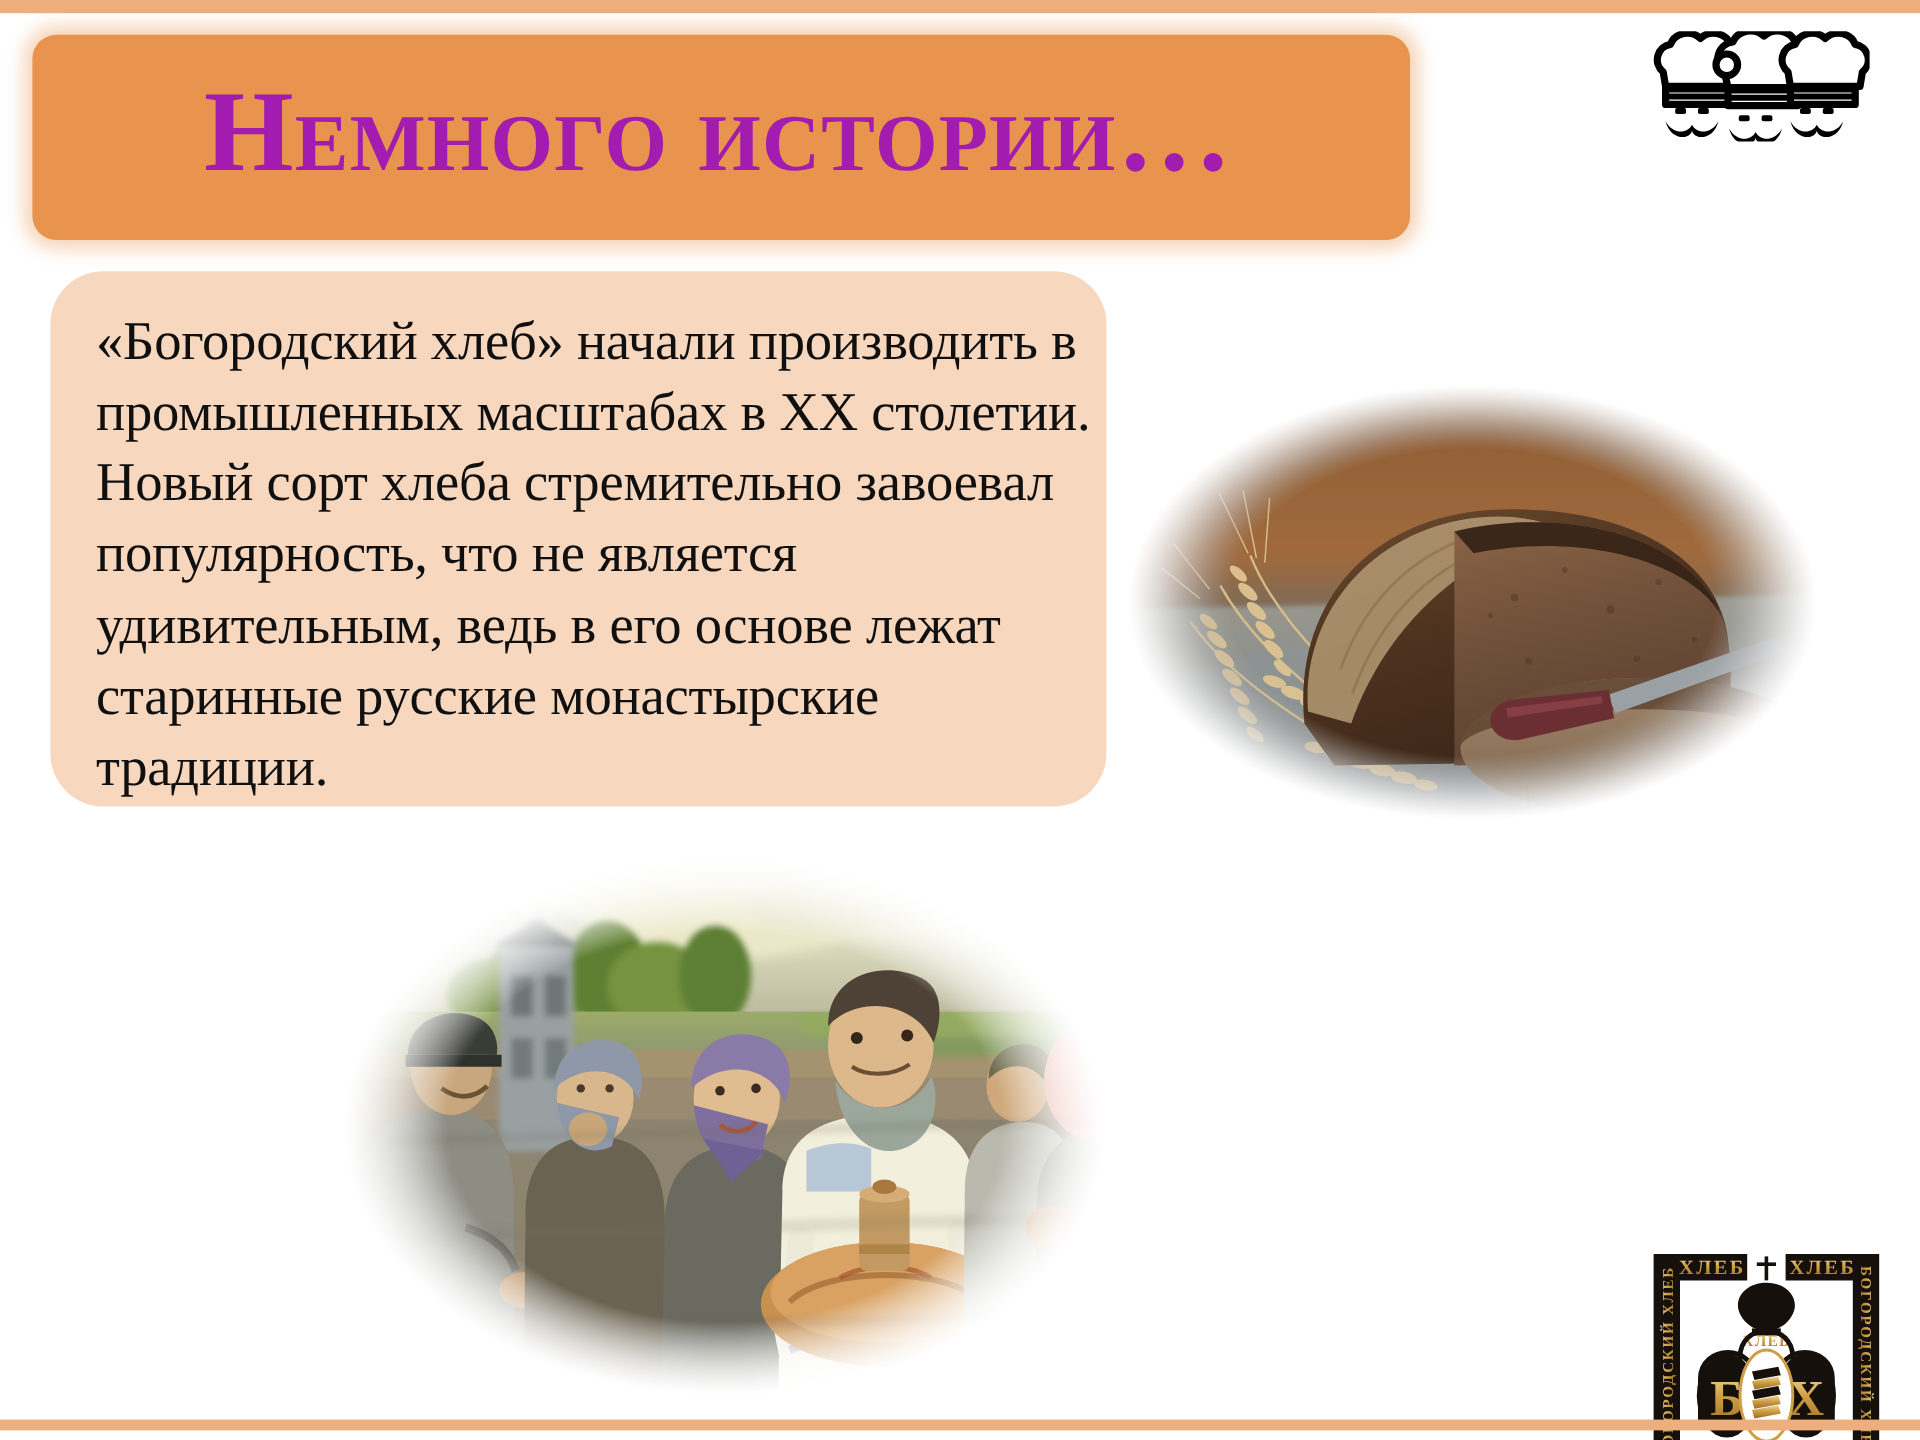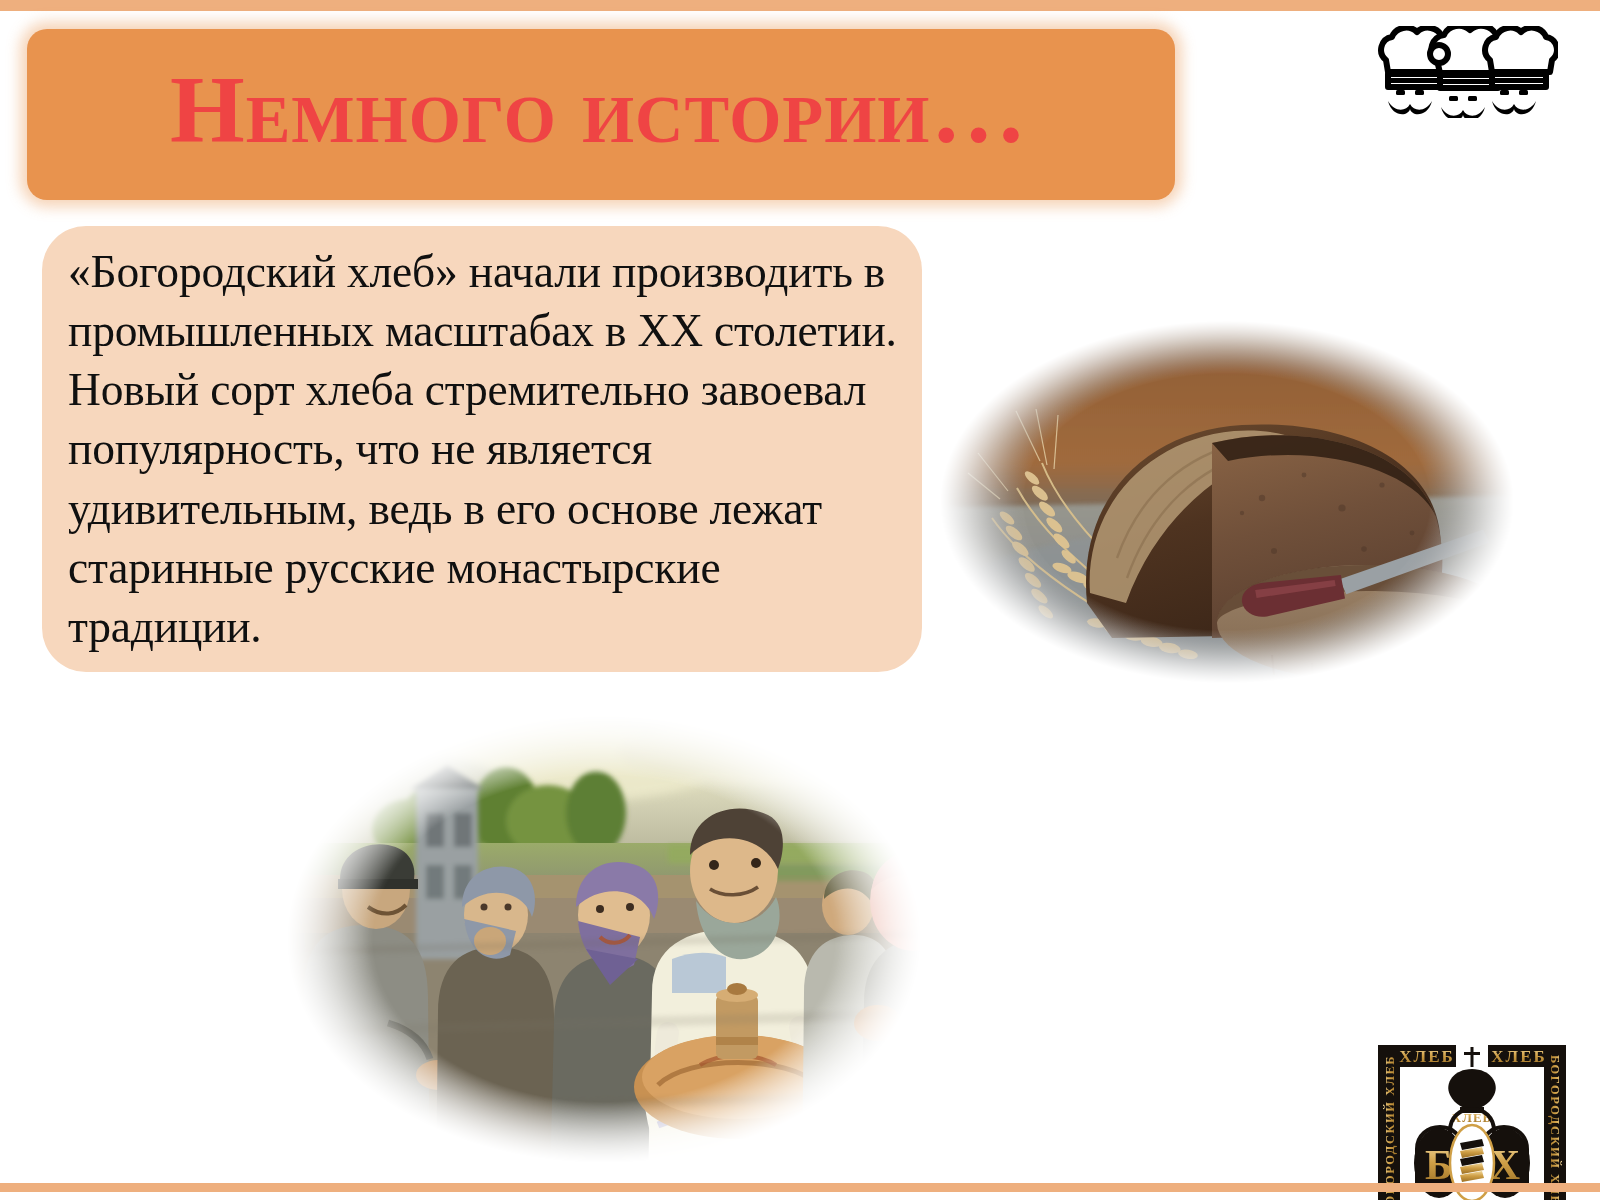--- a/index.html
+++ b/index.html
@@ -39,21 +39,21 @@
     box-shadow: 0 0 14px 7px rgba(232,147,78,0.40);
   }
   .title-text {
     position: absolute;
     left: 170px;
     top: 62px;
     font-family: "Liberation Serif", "DejaVu Serif", serif;
     font-size: 96px;
     font-weight: bold;
     font-variant: small-caps;
-    color: #ef4444;
+    color: #a21caf;
     letter-spacing: 1px;
     line-height: 1;
     white-space: nowrap;
   }
 
   
   .chef-hats {
     position: absolute;
     left: 1372px; top: 26px;
     width: 186px; height: 92px;
@@ -61,21 +61,21 @@
 
   
   .text-card {
     position: absolute;
     left: 42px; top: 226px;
     width: 880px; height: 446px;
     background: #f7d7bd;
     border-radius: 44px;
   }
   .text-card p {
-    margin: 4px;
+    margin: 16px;
     position: absolute;
     left: 22px;
     top: 12px;
     width: 840px;
     font-family: "Liberation Serif", "DejaVu Serif", serif;
     font-size: 45.5px;
     line-height: 1.30;
     color: #101010;
     text-align: left;
     letter-spacing: -0.2px;

